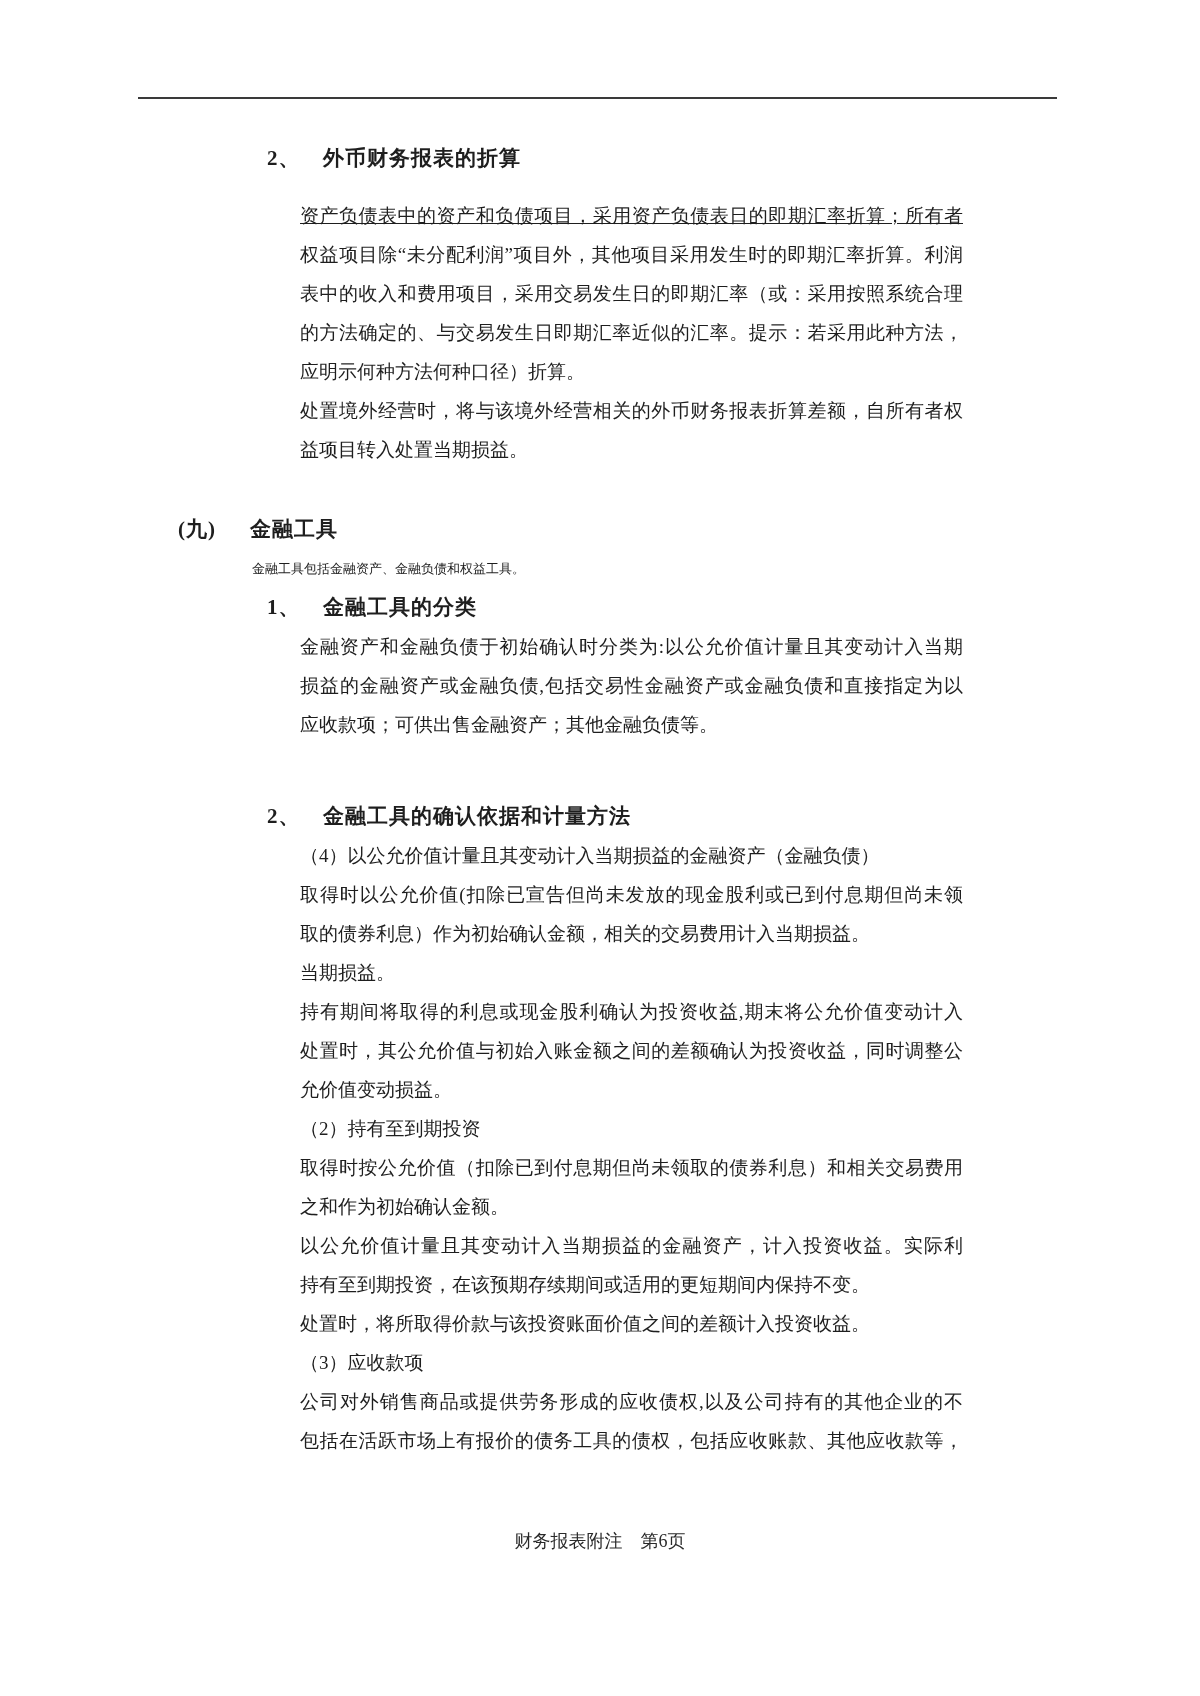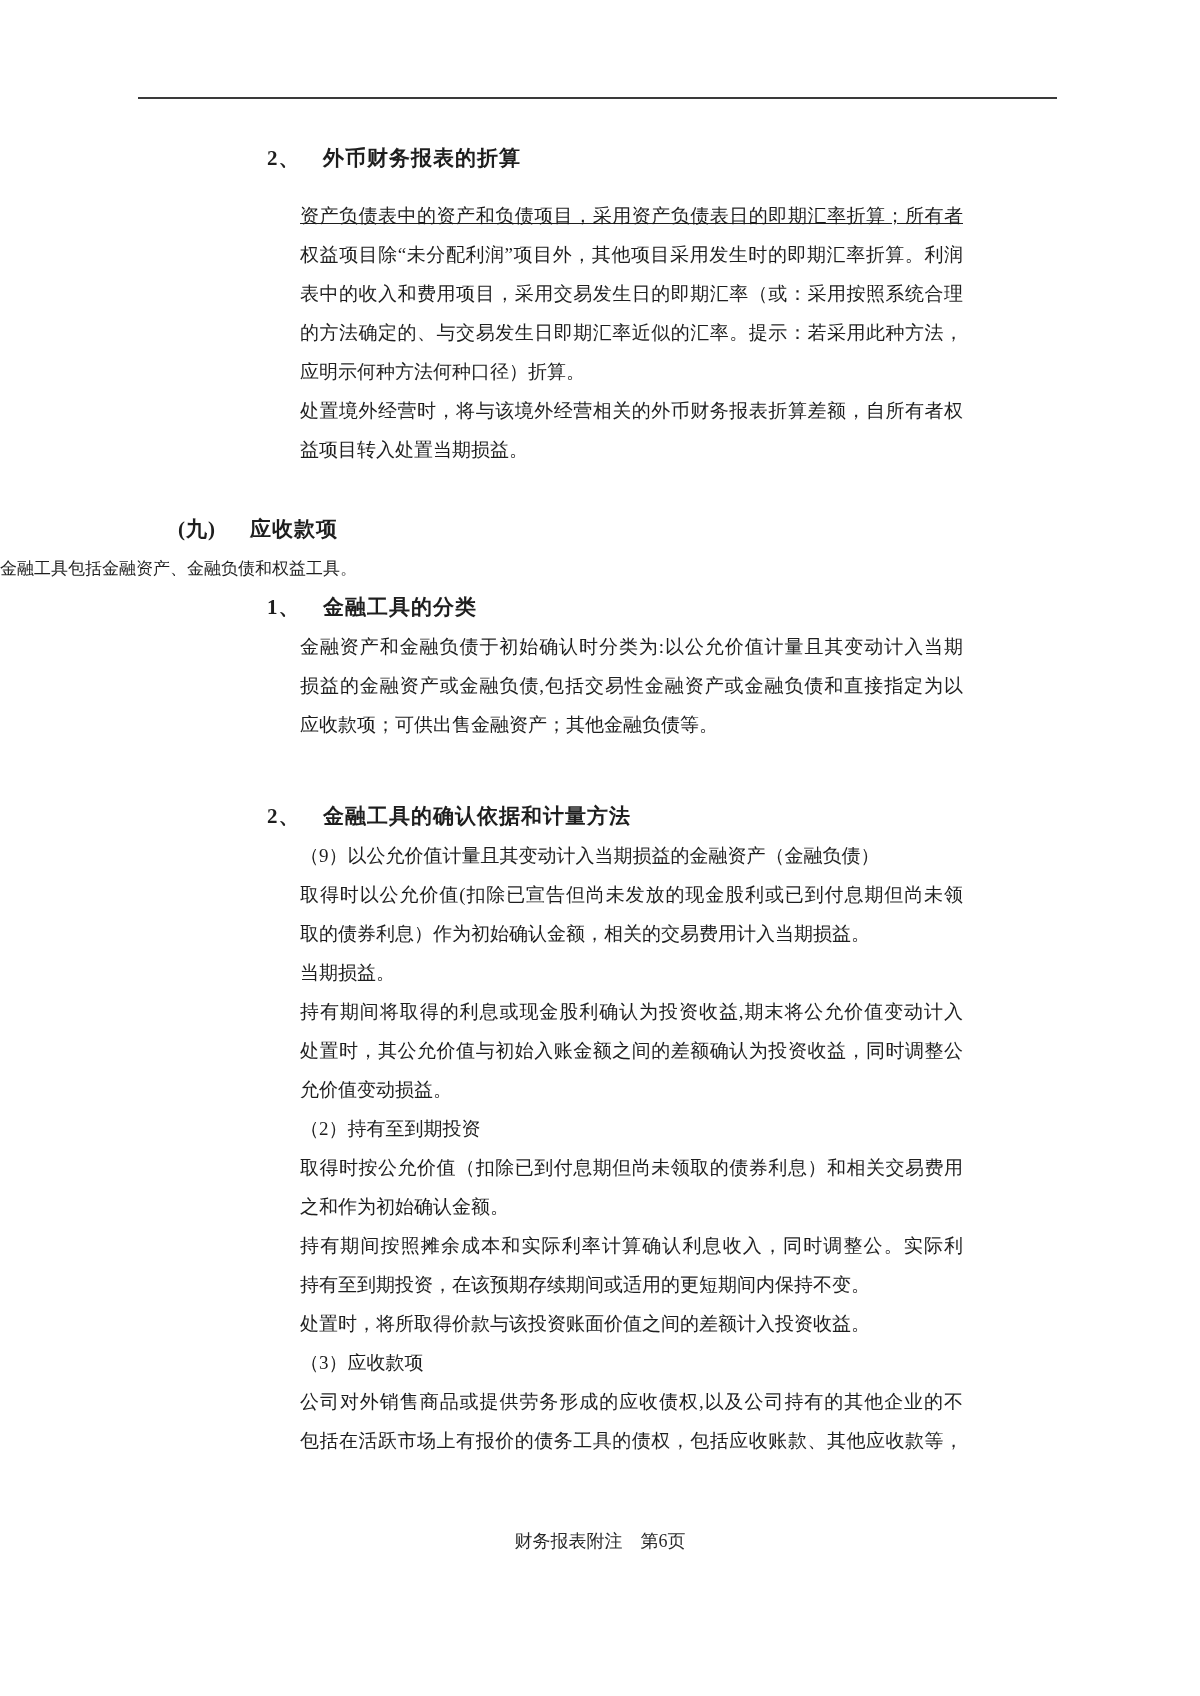--- a/index.html
+++ b/index.html
@@ -40,21 +40,22 @@
     line-height:39px;
     white-space:nowrap;
   }
   .line.j{
     white-space:normal;
     text-align:justify;
     text-align-last:justify;
   }
   .first-after-h{margin-top:18px;text-decoration:underline;}
   .intro{
-    font-size:17px;
+    margin-left:252px;
+    font-size:13px;
     line-height:39px;
   }
   .footer{
     margin-top:68px;
     text-align:center;
     font-size:18px;
     line-height:26px;
     color:#2a2a2a;
   }
 </style>
@@ -72,47 +73,47 @@
   <div class="line j first-after-h">资产负债表中的资产和负债项目，采用资产负债表日的即期汇率折算；所有者</div>
   <div class="line j">权益项目除“未分配利润”项目外，其他项目采用发生时的即期汇率折算。利润</div>
   <div class="line j">表中的收入和费用项目，采用交易发生日的即期汇率（或：采用按照系统合理</div>
   <div class="line j">的方法确定的、与交易发生日即期汇率近似的汇率。提示：若采用此种方法，</div>
   <div class="line">应明示何种方法何种口径）折算。</div>
   <div class="line j">处置境外经营时，将与该境外经营相关的外币财务报表折算差额，自所有者权</div>
   <div class="line">益项目转入处置当期损益。</div>
 
   <div class="h lvl-a" id="h-nine">
     <span class="n">(九)</span>
-    <span class="t">应收款项</span>
+    <span class="t">金融工具</span>
   </div>
   <div class="intro">金融工具包括金融资产、金融负债和权益工具。</div>
 
   <div class="h lvl-b" id="h-sub1">
     <span class="n">1、</span>
     <span class="t">金融工具的分类</span>
   </div>
   <div class="line j">金融资产和金融负债于初始确认时分类为:以公允价值计量且其变动计入当期</div>
   <div class="line j">损益的金融资产或金融负债,包括交易性金融资产或金融负债和直接指定为以</div>
   <div class="line">应收款项；可供出售金融资产；其他金融负债等。</div>
 
   <div class="h lvl-b" id="h-sub2">
     <span class="n">2、</span>
     <span class="t">金融工具的确认依据和计量方法</span>
   </div>
-  <div class="line">（9）以公允价值计量且其变动计入当期损益的金融资产（金融负债）</div>
+  <div class="line">（4）以公允价值计量且其变动计入当期损益的金融资产（金融负债）</div>
   <div class="line j">取得时以公允价值(扣除已宣告但尚未发放的现金股利或已到付息期但尚未领</div>
   <div class="line">取的债券利息）作为初始确认金额，相关的交易费用计入当期损益。</div>
   <div class="line">当期损益。</div>
   <div class="line j">持有期间将取得的利息或现金股利确认为投资收益,期末将公允价值变动计入</div>
   <div class="line j">处置时，其公允价值与初始入账金额之间的差额确认为投资收益，同时调整公</div>
   <div class="line">允价值变动损益。</div>
   <div class="line">（2）持有至到期投资</div>
   <div class="line j">取得时按公允价值（扣除已到付息期但尚未领取的债券利息）和相关交易费用</div>
   <div class="line">之和作为初始确认金额。</div>
-  <div class="line j">持有期间按照摊余成本和实际利率计算确认利息收入，同时调整公。实际利</div>
+  <div class="line j">以公允价值计量且其变动计入当期损益的金融资产，计入投资收益。实际利</div>
   <div class="line">持有至到期投资，在该预期存续期间或适用的更短期间内保持不变。</div>
   <div class="line">处置时，将所取得价款与该投资账面价值之间的差额计入投资收益。</div>
   <div class="line">（3）应收款项</div>
   <div class="line j">公司对外销售商品或提供劳务形成的应收债权,以及公司持有的其他企业的不</div>
   <div class="line j">包括在活跃市场上有报价的债务工具的债权，包括应收账款、其他应收款等，</div>
 
   <div class="footer">财务报表附注　第6页</div>
 
 </div>
 

